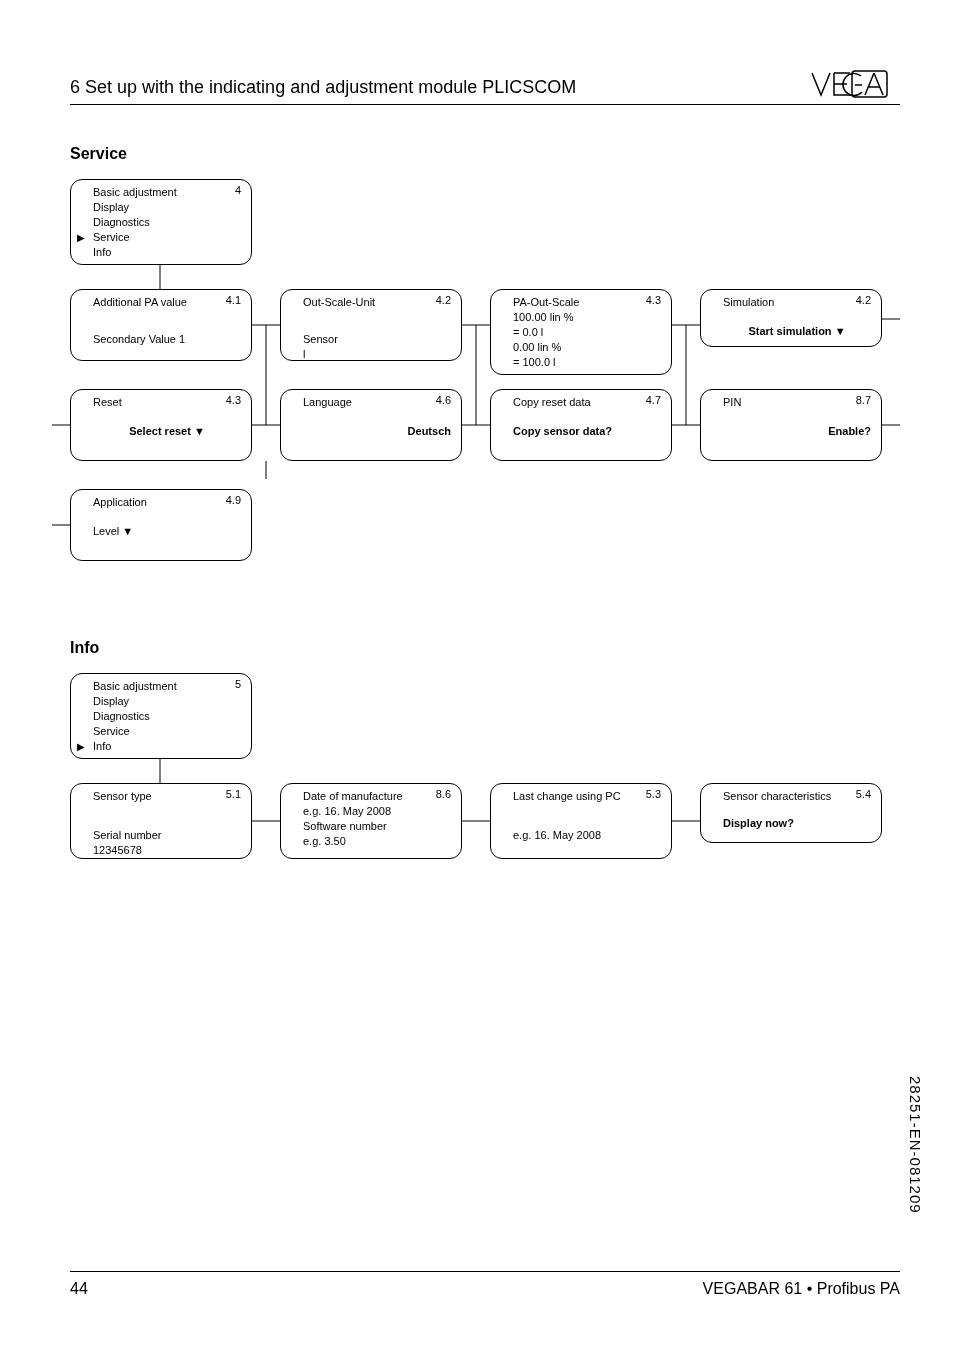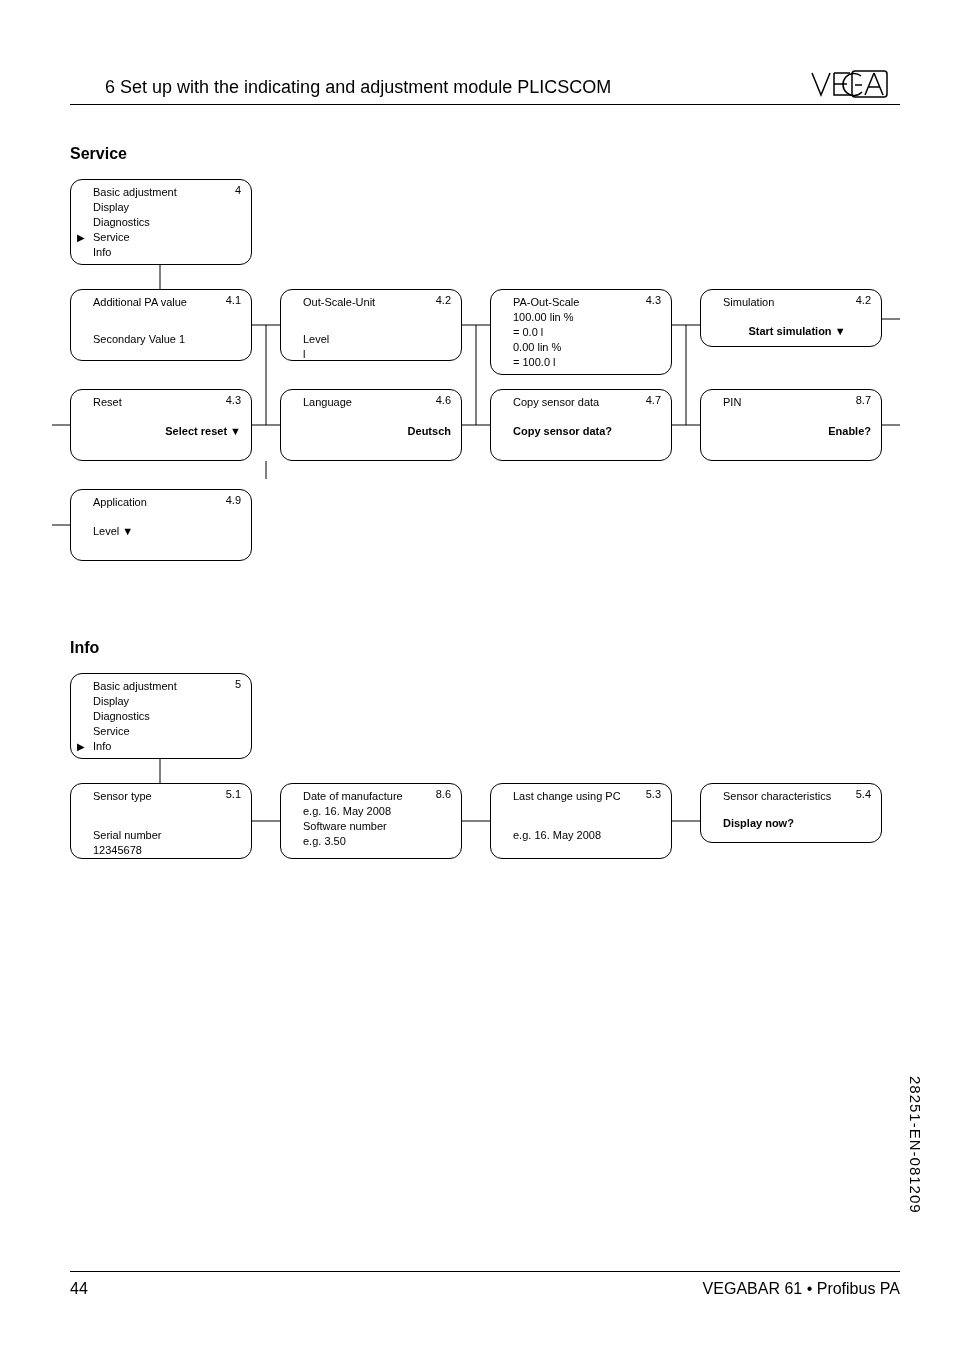--- a/index.html
+++ b/index.html
@@ -1,19 +1,19 @@
 <!DOCTYPE html>
 <html><head>
 <meta charset="utf-8">
 <style>
   * { box-sizing: border-box; margin: 0; padding: 0; }
   html, body { width: 954px; height: 1354px; background: #fff; font-family: Arial, Helvetica, sans-serif; color: #000; }
   .page { position: relative; width: 954px; height: 1354px; padding: 70px 54px 40px 70px; }
   .header-row { display: flex; align-items: flex-end; justify-content: space-between; border-bottom: 1.5px solid #000; padding-bottom: 6px; margin-bottom: 40px; }
-  .header-title { font-size: 18px; margin-left: 35px; }
+  .header-title { font-size: 18px; }
   .logo { width: 90px; height: 28px; }
   .section-title { font-size: 16px; font-weight: bold; margin-bottom: 16px; }
   .diagram { position: relative; }
   .menu-box { position: absolute; border: 1px solid #000; border-radius: 12px; background: #fff; font-size: 11px; padding: 5px 10px 5px 22px; width: 182px; }
   .menu-box .num { position: absolute; top: 4px; right: 10px; font-size: 11px; }
   .menu-box .line { line-height: 15px; height: 15px; white-space: nowrap; }
   .menu-box .marker { position: absolute; left: 6px; font-size: 10px; }
   .bold { font-weight: bold; }
   .footer { position: absolute; left: 70px; right: 54px; bottom: 56px; border-top: 1.5px solid #000; padding-top: 8px; display: flex; justify-content: space-between; font-size: 16px; gap: 8px; }
   .sidecode { position: absolute; right: 30px; bottom: 140px; writing-mode: vertical-rl; font-size: 15px; letter-spacing: 1px; }
@@ -53,21 +53,21 @@
     <div class="menu-box" style="left:0; top:110; top:110px; height:72px;">
       <span class="num">4.1</span>
       <div class="line">Additional PA value</div>
       <div class="line" style="height:22px"></div>
       <div class="line">Secondary Value 1</div>
     </div>
     <div class="menu-box" style="left:210px; top:110px; height:72px;">
       <span class="num">4.2</span>
       <div class="line">Out-Scale-Unit</div>
       <div class="line" style="height:22px"></div>
-      <div class="line">Level</div>
+      <div class="line">Sensor</div>
       <div class="line">l</div>
     </div>
     <div class="menu-box" style="left:420px; top:110px; height:86px;">
       <span class="num">4.3</span>
       <div class="line">PA-Out-Scale</div>
       <div class="line">100.00 lin %</div>
       <div class="line">= 0.0 l</div>
       <div class="line">0.00 lin %</div>
       <div class="line">= 100.0 l</div>
     </div>
@@ -75,31 +75,31 @@
       <span class="num">4.2</span>
       <div class="line">Simulation</div>
       <div class="line" style="height:14px"></div>
       <div class="line bold" style="text-align:center;">Start simulation ▼</div>
     </div>
 
     <div class="menu-box" style="left:0; top:210px; height:72px;">
       <span class="num">4.3</span>
       <div class="line">Reset</div>
       <div class="line" style="height:14px"></div>
-      <div class="line bold" style="text-align:right;">Select reset ▼</div>
+      <div class="line bold" style="text-align:center;">Select reset ▼</div>
     </div>
     <div class="menu-box" style="left:210px; top:210px; height:72px;">
       <span class="num">4.6</span>
       <div class="line">Language</div>
       <div class="line" style="height:14px"></div>
       <div class="line bold" style="text-align:right;">Deutsch</div>
     </div>
     <div class="menu-box" style="left:420px; top:210px; height:72px;">
       <span class="num">4.7</span>
-      <div class="line">Copy sensor data</div>
+      <div class="line">Copy reset data</div>
       <div class="line" style="height:14px"></div>
       <div class="line bold" style="text-align:left;">Copy sensor data?</div>
     </div>
     <div class="menu-box" style="left:630px; top:210px; height:72px;">
       <span class="num">8.7</span>
       <div class="line">PIN</div>
       <div class="line" style="height:14px"></div>
       <div class="line bold" style="text-align:right;">Enable?</div>
     </div>
 

